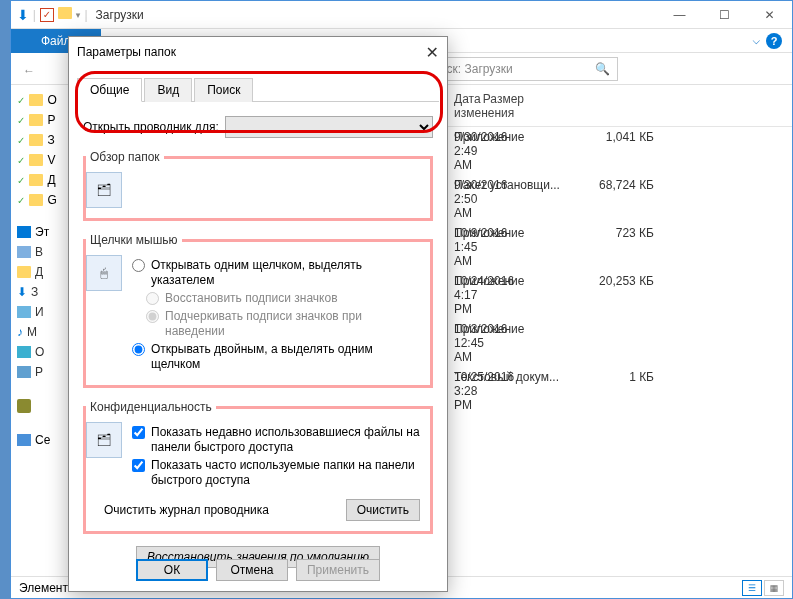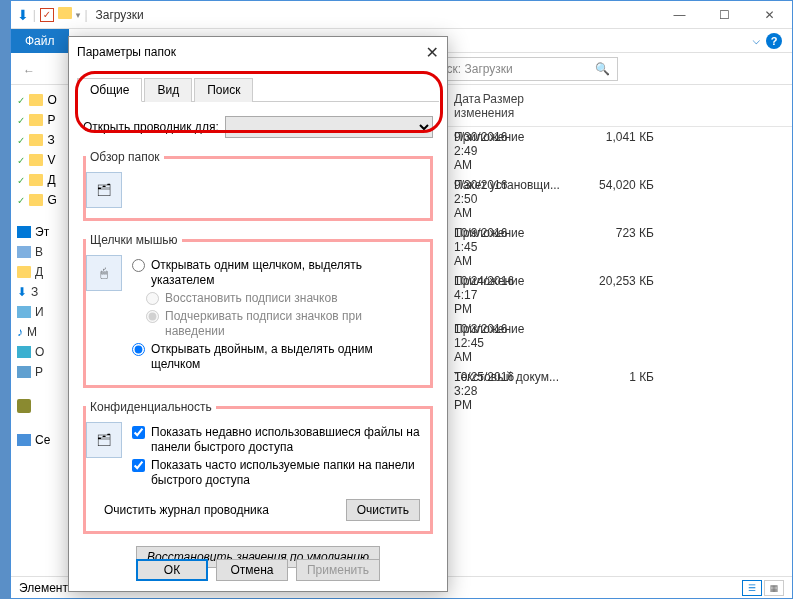--- a/index.html
+++ b/index.html
@@ -7,21 +7,21 @@
 
 
 .main-window { position: absolute; left: 10px; top: 0; width: 783px; height: 599px; background: #fff; border: 1px solid #4a90d9; }
 .titlebar { height: 28px; display: flex; align-items: center; padding-left: 6px; border-bottom: 1px solid #e0e0e0; background: #fff; }
 .titlebar .icons { display: flex; gap: 4px; align-items: center; }
 .titlebar .title { margin-left: 8px; color: #333; }
 .titlebar .win-controls { margin-left: auto; display: flex; }
 .titlebar .win-controls span { width: 45px; height: 28px; display: flex; align-items: center; justify-content: center; color: #555; cursor: pointer; }
 
 .ribbon-row { height: 24px; display: flex; align-items: center; background: #fff; border-bottom: 1px solid #e0e0e0; }
-.file-tab { background: #1979ca; color: #fff; padding: 4px 14px; height: 24px; display: flex; align-items: center; }
+.file-tab { background: #1979ca; color: #fff; padding: 4px 30px; height: 24px; display: flex; align-items: center; }
 .ribbon-row .collapse { margin-left: auto; color: #1979ca; padding-right: 10px; display: flex; align-items: center; gap: 6px; }
 .help-icon { width: 16px; height: 16px; border-radius: 50%; background: #0078d7; color: #fff; display: flex; align-items: center; justify-content: center; font-size: 11px; font-weight: bold; }
 
 .nav-row { height: 32px; display: flex; align-items: center; padding: 0 6px; gap: 4px; border-bottom: 1px solid #e0e0e0; }
 .nav-btn { width: 24px; height: 24px; display: flex; align-items: center; justify-content: center; color: #888; }
 .nav-group-right { display: flex; align-items: center; gap: 4px; margin-left: 350px; }
 .search-box { width: 200px; height: 24px; border: 1px solid #ccc; display: flex; align-items: center; padding: 0 6px; color: #888; }
 .search-box .sicon { margin-left: auto; }
 
 .content-area { position: absolute; top: 85px; left: 0; right: 0; bottom: 22px; display: flex; }
@@ -199,21 +199,21 @@
       </div>
       <div id="file-rows">
           <div class="file-row">
             <div class="col-date" style="padding-left:375px;">9/30/2016 2:49 AM</div>
             <div class="col-type">Приложение</div>
             <div class="col-size">1,041 КБ</div>
           </div>
           <div class="file-row">
             <div class="col-date" style="padding-left:375px;">9/30/2016 2:50 AM</div>
             <div class="col-type">Пакет установщи...</div>
-            <div class="col-size">54,020 КБ</div>
+            <div class="col-size">68,724 КБ</div>
           </div>
           <div class="file-row">
             <div class="col-date" style="padding-left:375px;">10/9/2016 1:45 AM</div>
             <div class="col-type">Приложение</div>
             <div class="col-size">723 КБ</div>
           </div>
           <div class="file-row">
             <div class="col-date" style="padding-left:375px;">10/24/2016 4:17 PM</div>
             <div class="col-type">Приложение</div>
             <div class="col-size">20,253 КБ</div>

